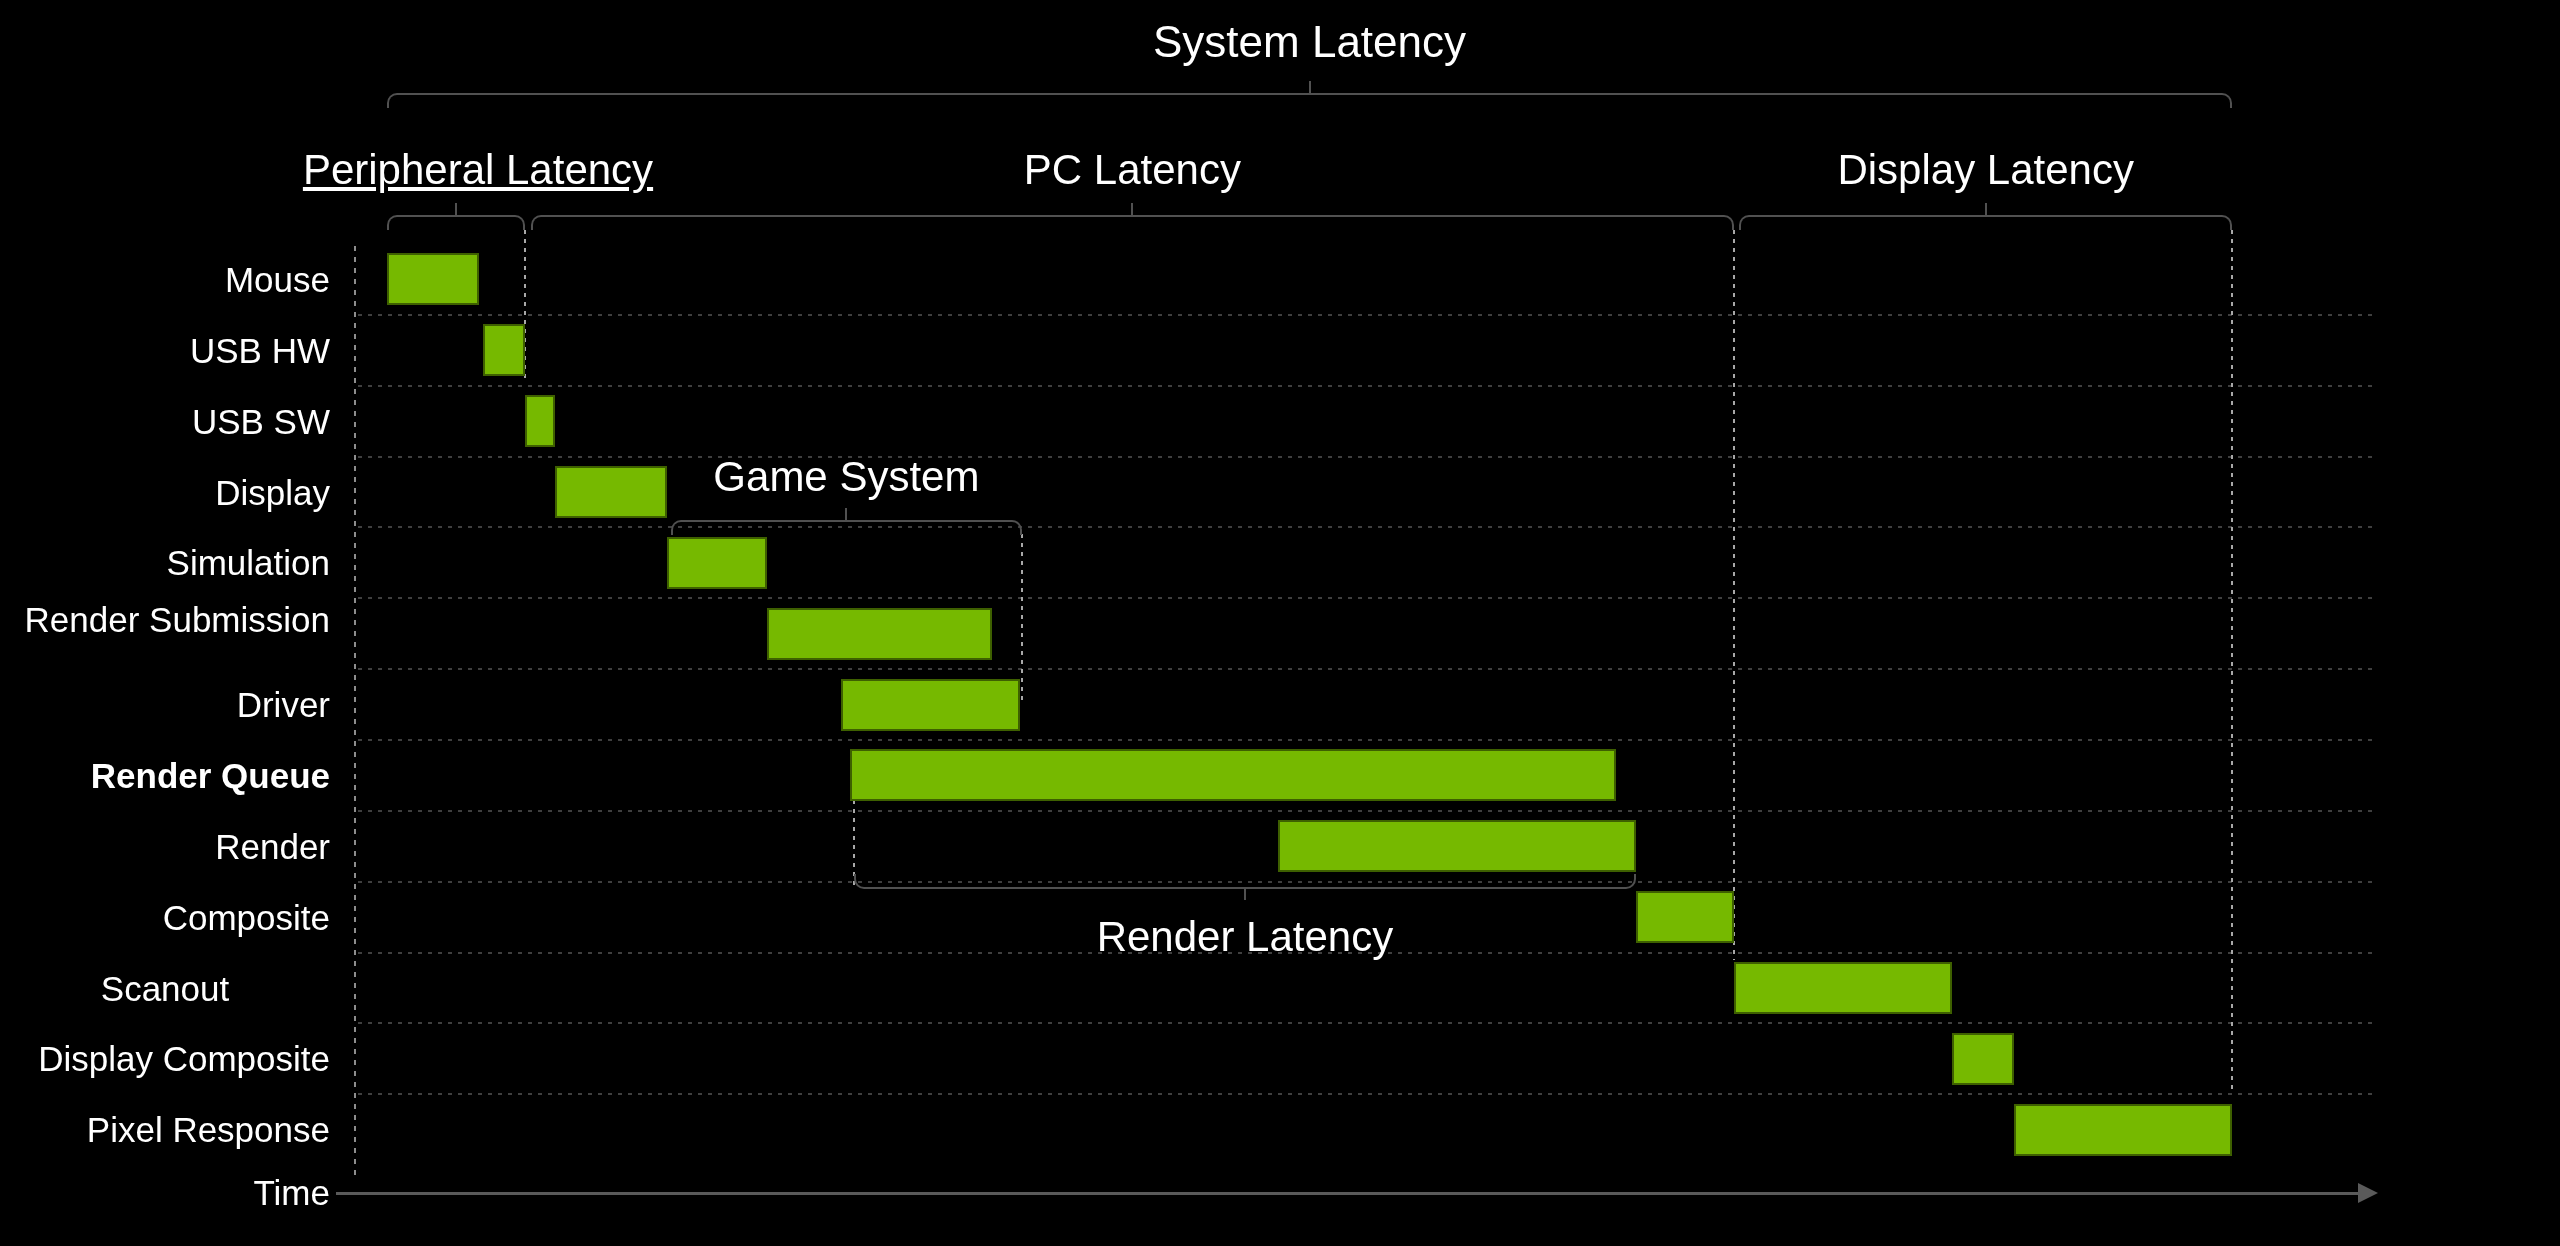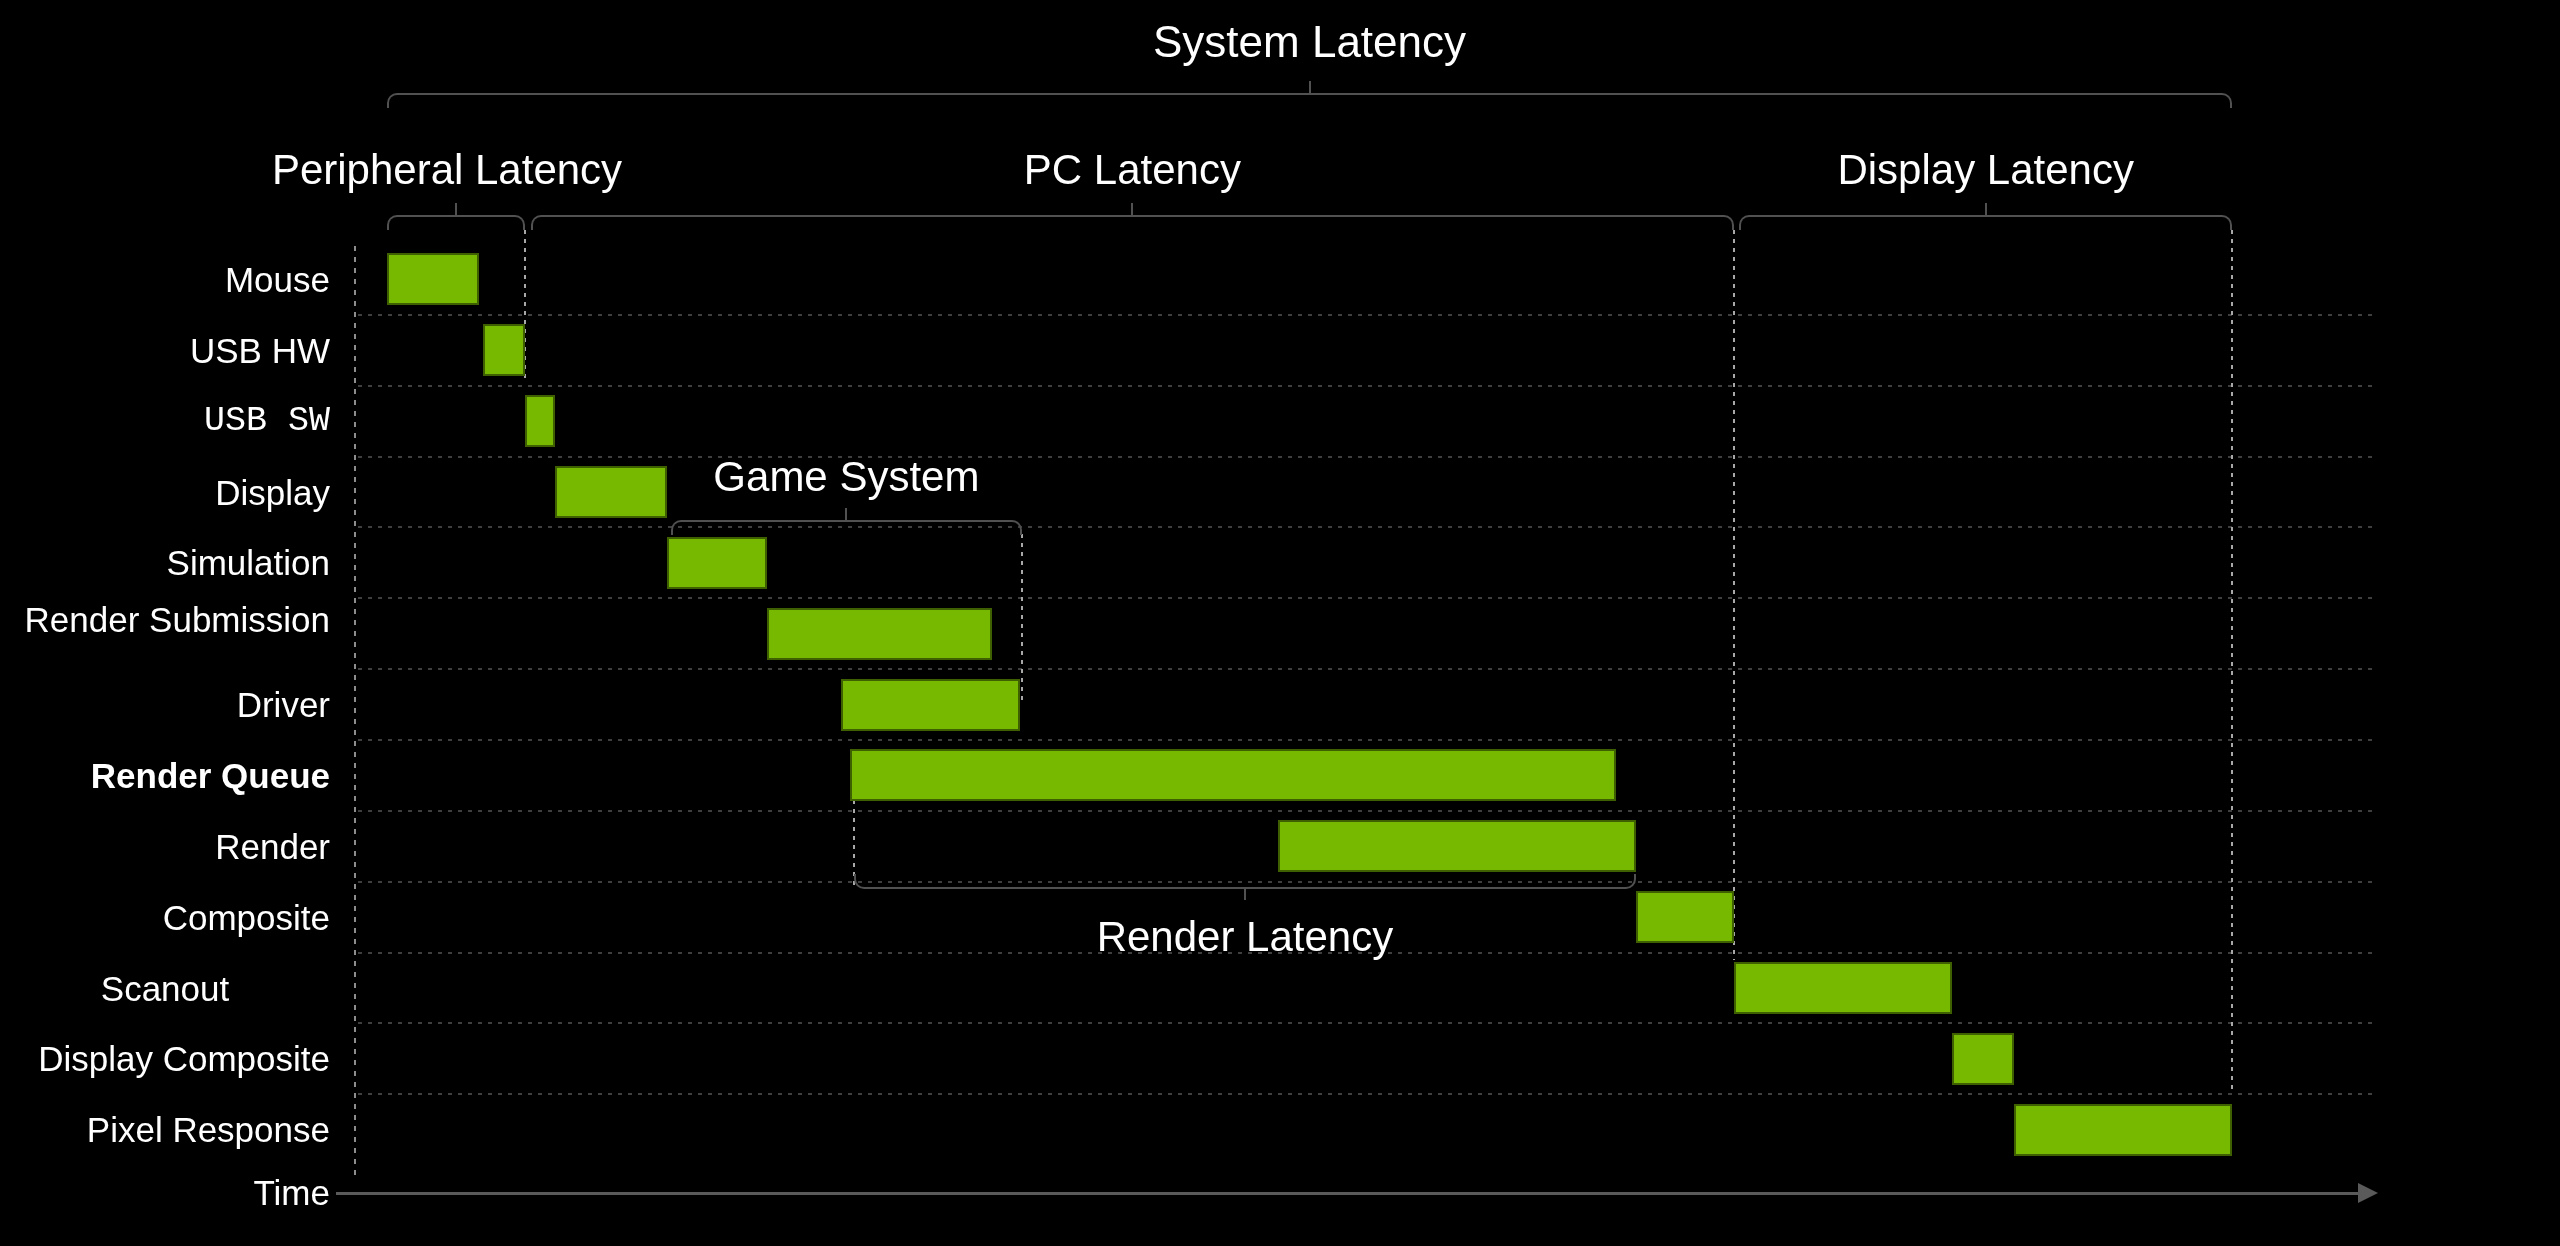--- a/index.html
+++ b/index.html
@@ -117,41 +117,41 @@
       <div class="bar" style="left: 850.095px; width: 765.675px; top: 749.375px; height: 52px;"></div>
       <div class="bar" style="left: 1278.13px; width: 357.93px; top: 820.225px; height: 52px;"></div>
       <div class="bar" style="left: 1636.07px; width: 97.785px; top: 891.075px; height: 52px;"></div>
       <div class="bar" style="left: 1733.85px; width: 217.71px; top: 961.925px; height: 52px;"></div>
       <div class="bar" style="left: 1951.56px; width: 62.73px; top: 1032.77px; height: 52px;"></div>
       <div class="bar" style="left: 2014.29px; width: 217.71px; top: 1103.62px; height: 52px;"></div>
     </div>
   <div id="labels-layer">
       <div class="row-label" style="top: 244px;">Mouse</div>
       <div class="row-label" style="top: 314.85px;">USB HW</div>
-      <div class="row-label" style="top: 385.7px; font-family: Liberation Mono, monospace;">USB SW</div>
+      <div class="row-label" style="top: 385.7px;">USB SW</div>
       <div class="row-label" style="top: 456.55px;">Display</div>
       <div class="row-label" style="top: 527.4px;">Simulation</div>
       <div class="row-label" style="top: 584px;">Render Submission</div>
       <div class="row-label" style="top: 669.1px;">Driver</div>
       <div class="row-label" style="top: 739.95px; font-weight: bold;">Render Queue</div>
       <div class="row-label" style="top: 810.8px;">Render</div>
       <div class="row-label" style="top: 881.65px;">Composite</div>
       <div class="row-label" style="top: 952.5px; text-align: center;">Scanout</div>
       <div class="row-label" style="top: 1023.35px;">Display Composite</div>
       <div class="row-label" style="top: 1094.2px;">Pixel Response</div>
     </div>
   <div id="brackets-layer">
       <div class="bracket caps-down" style="left: 387px; width: 1845px; top: 93px; height: 15px;">
         <div class="tick" style="height: 13px; top: -14px;"></div>
       </div>
       <div class="hdr title" style="left: 1309.5px; top: 16px;">System Latency</div>
       <div class="bracket caps-down" style="left: 387px; width: 138.375px; top: 215px; height: 15px;">
         <div class="tick" style="height: 13px; top: -14px;"></div>
       </div>
-      <div class="hdr" style="left: 447px; top: 144px;">Peripheral Latency</div>
+      <div class="hdr" style="left: 478px; top: 144px; text-decoration: underline;">Peripheral Latency</div>
       <div class="bracket caps-down" style="left: 530.91px; width: 1202.94px; top: 215px; height: 15px;">
         <div class="tick" style="height: 13px; top: -14px;"></div>
       </div>
       <div class="hdr" style="left: 1132.38px; top: 144px;">PC Latency</div>
       <div class="bracket caps-down" style="left: 1739.38px; width: 492.615px; top: 215px; height: 15px;">
         <div class="tick" style="height: 13px; top: -14px;"></div>
       </div>
       <div class="hdr" style="left: 1985.69px; top: 144px;">Display Latency</div>
       <div class="bracket caps-down" style="left: 671.13px; width: 350.55px; top: 520.4px; height: 15px;">
         <div class="tick" style="height: 13px; top: -14px;"></div>

